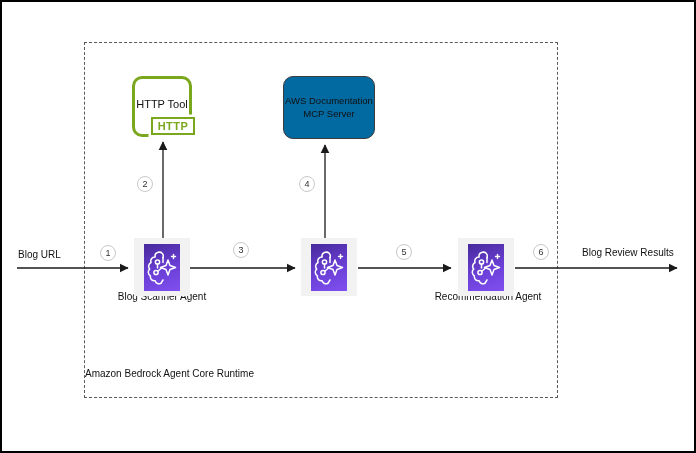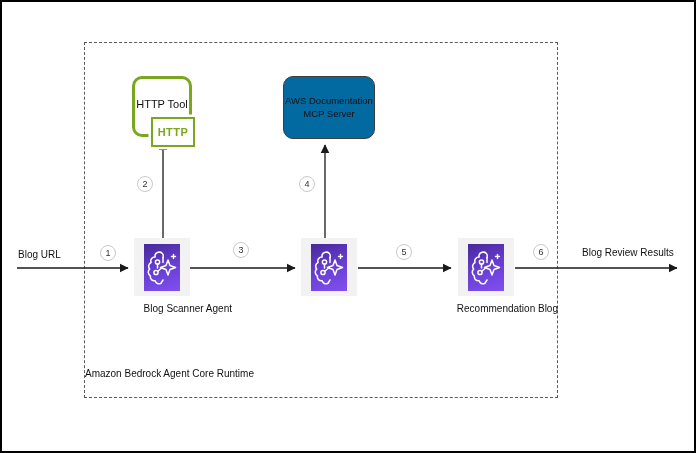--- a/index.html
+++ b/index.html
@@ -52,22 +52,22 @@
     z-index:2;
   }
   .agent-icon{
     width:36px;height:47px;
     background:linear-gradient(160deg,#472a9b 0%,#6b3fd6 55%,#8050f0 100%);
     display:flex;align-items:center;justify-content:center;
   }
   .agent-label{
     position:absolute;
     width:140px;
-    top:301px;
-    text-align:right;
+    top:289px;
+    text-align:center;
     font-size:10px;
     color:#111;
   }
   .http-tool{
     position:absolute;
     left:130px;top:74px;width:60px;height:61px;
     border:3px solid #7aa71d;
     border-radius:10px;
     box-sizing:border-box;
     background:#fff;
@@ -75,21 +75,21 @@
   }
   .http-tool-title{
     position:absolute;
     left:0;right:0;top:19px;
     text-align:center;
     font-size:11px;
     color:#111;
   }
   .http-badge{
     position:absolute;
-    left:149px;top:115px;width:44px;height:30px;
+    left:149px;top:115px;width:44px;height:18px;
     background:#fff;
     border:2.5px solid #7aa71d;
     box-sizing:border-box;
     box-shadow:0 0 0 2.5px #ffffff;
     display:flex;align-items:center;justify-content:center;
     font-size:11px;
     font-weight:bold;
     letter-spacing:0.5px;
     color:#7aa71d;
     z-index:3;
@@ -214,15 +214,15 @@
           <path d="M14.1 27 L17 24.5"></path>
         </g>
         <path d="M24 16 L26 21.5 L31.5 23.5 L26 25.5 L24 31 L22 25.5 L16.5 23.5 L22 21.5 Z" fill="#6b3fd6" stroke="#ffffff" stroke-width="1.5" stroke-linejoin="round"></path>
         <g stroke="#ffffff" stroke-width="1.4" stroke-linecap="round">
           <path d="M29.5 10.5 L29.5 14.5"></path>
           <path d="M27.5 12.5 L31.5 12.5"></path>
         </g>
       </svg>
     </div>
   </div>
-  <div class="agent-label" style="left:416px;">Recommendation Blog</div>
+  <div class="agent-label" style="left:416px;">Recommendation Agent</div>
 
 </div>
 
 </body></html>

